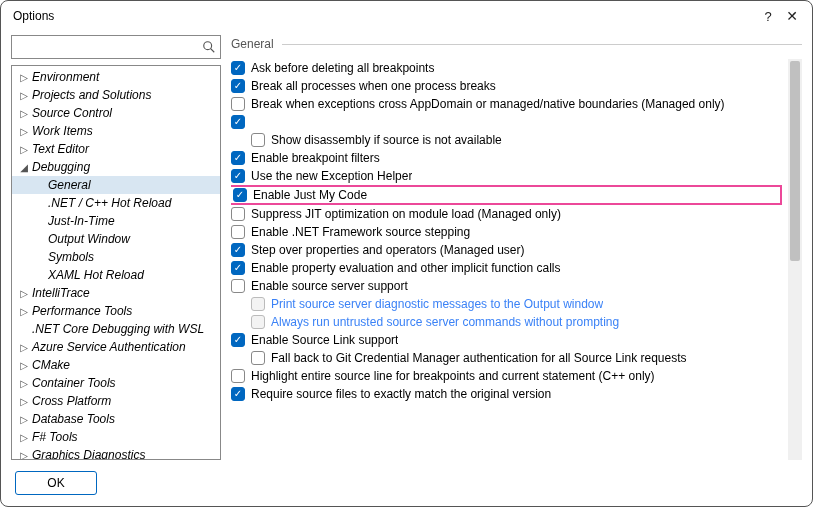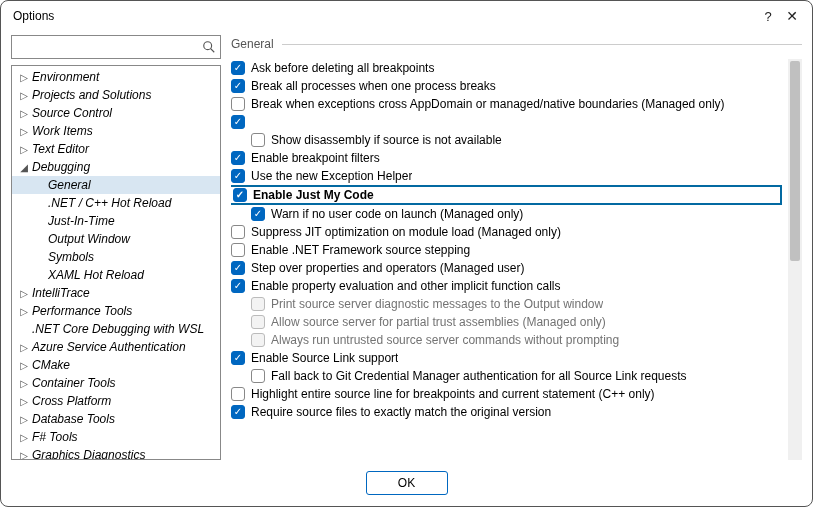--- a/index.html
+++ b/index.html
@@ -26,27 +26,27 @@
 .section-title { color: #555; font-size: 12px; padding-right: 8px; }
 .section-line { flex: 1; height: 1px; background: #ccc; }
 .settings-wrap { flex: 1; display: flex; overflow: hidden; position: relative; }
 .settings { flex: 1; overflow-y: hidden; padding-right: 6px; }
 .setting-row { display: flex; align-items: center; height: 18px; }
 .chk { width: 14px; height: 14px; border: 1px solid #888; border-radius: 3px; margin-right: 6px; flex-shrink: 0; display: flex; align-items: center; justify-content: center; background: #fff; }
 .chk.checked { background: #0067c0; border-color: #0067c0; }
 .chk.checked::after { content: "✓"; color: #fff; font-size: 10px; line-height: 1; }
 .chk.disabled { border-color: #bbb; background: #f3f3f3; }
 .setting-label { white-space: nowrap; overflow: hidden; text-overflow: clip; text-align: center; }
-.setting-label.disabled { color: #737373; }
+.setting-label.disabled { color: #3b82f6; }
 .indent-1 { padding-left: 20px; }
 .indent-0 { padding-left: 0; }
-.highlight { border: 2px solid #0369a1; padding: 0 2px; height: 20px; margin-left: -2px; font-weight: bold; }
+.highlight { border: 2px solid #ec4899; padding: 0 2px; height: 20px; margin-left: -2px; }
 .scrollbar { width: 14px; background: #f0f0f0; position: relative; }
 .scroll-thumb { position: absolute; left: 2px; right: 2px; top: 2px; height: 200px; background: #c0c0c0; border-radius: 2px; }
-.button-row { height: 46px; display: flex; align-items: center; justify-content: center; padding: 0 14px; gap: 8px; }
+.button-row { height: 46px; display: flex; align-items: center; justify-content: space-between; padding: 0 14px; gap: 8px; }
 .btn { min-width: 82px; height: 24px; border: 1px solid #888; border-radius: 3px; background: #fff; font-size: 12px; font-family: inherit; cursor: pointer; }
 .btn.default { border: 1.5px solid #0067c0; }
 </style>
 </head>
 <body>
 
 <div class="dialog">
   <div class="titlebar">
     <div class="titlebar-title">Options</div>
     <div class="titlebar-btn">?</div>
@@ -184,47 +184,43 @@
               <span class="setting-label">Enable breakpoint filters</span>
             </div>
             <div class="setting-row indent-0">
               <span class="chk checked"></span>
               <span class="setting-label">Use the new Exception Helper</span>
             </div>
             <div class="setting-row indent-0 highlight">
               <span class="chk checked"></span>
               <span class="setting-label">Enable Just My Code</span>
             </div>
-            <div class="setting-row indent-1">
-              <span class="chk checked"></span>
-              <span class="setting-label">Warn if no user code on launch (Managed only)</span>
-            </div>
             <div class="setting-row indent-0">
               <span class="chk"></span>
               <span class="setting-label">Suppress JIT optimization on module load (Managed only)</span>
             </div>
             <div class="setting-row indent-0">
               <span class="chk"></span>
               <span class="setting-label">Enable .NET Framework source stepping</span>
             </div>
             <div class="setting-row indent-0">
               <span class="chk checked"></span>
               <span class="setting-label">Step over properties and operators (Managed user)</span>
             </div>
             <div class="setting-row indent-0">
               <span class="chk checked"></span>
               <span class="setting-label">Enable property evaluation and other implicit function calls</span>
+            </div>
+            <div class="setting-row indent-0">
+              <span class="chk"></span>
+              <span class="setting-label">Enable source server support</span>
             </div>
             <div class="setting-row indent-1">
               <span class="chk disabled"></span>
               <span class="setting-label disabled">Print source server diagnostic messages to the Output window</span>
-            </div>
-            <div class="setting-row indent-1">
-              <span class="chk disabled"></span>
-              <span class="setting-label disabled">Allow source server for partial trust assemblies (Managed only)</span>
             </div>
             <div class="setting-row indent-1">
               <span class="chk disabled"></span>
               <span class="setting-label disabled">Always run untrusted source server commands without prompting</span>
             </div>
             <div class="setting-row indent-0">
               <span class="chk checked"></span>
               <span class="setting-label">Enable Source Link support</span>
             </div>
             <div class="setting-row indent-1">

